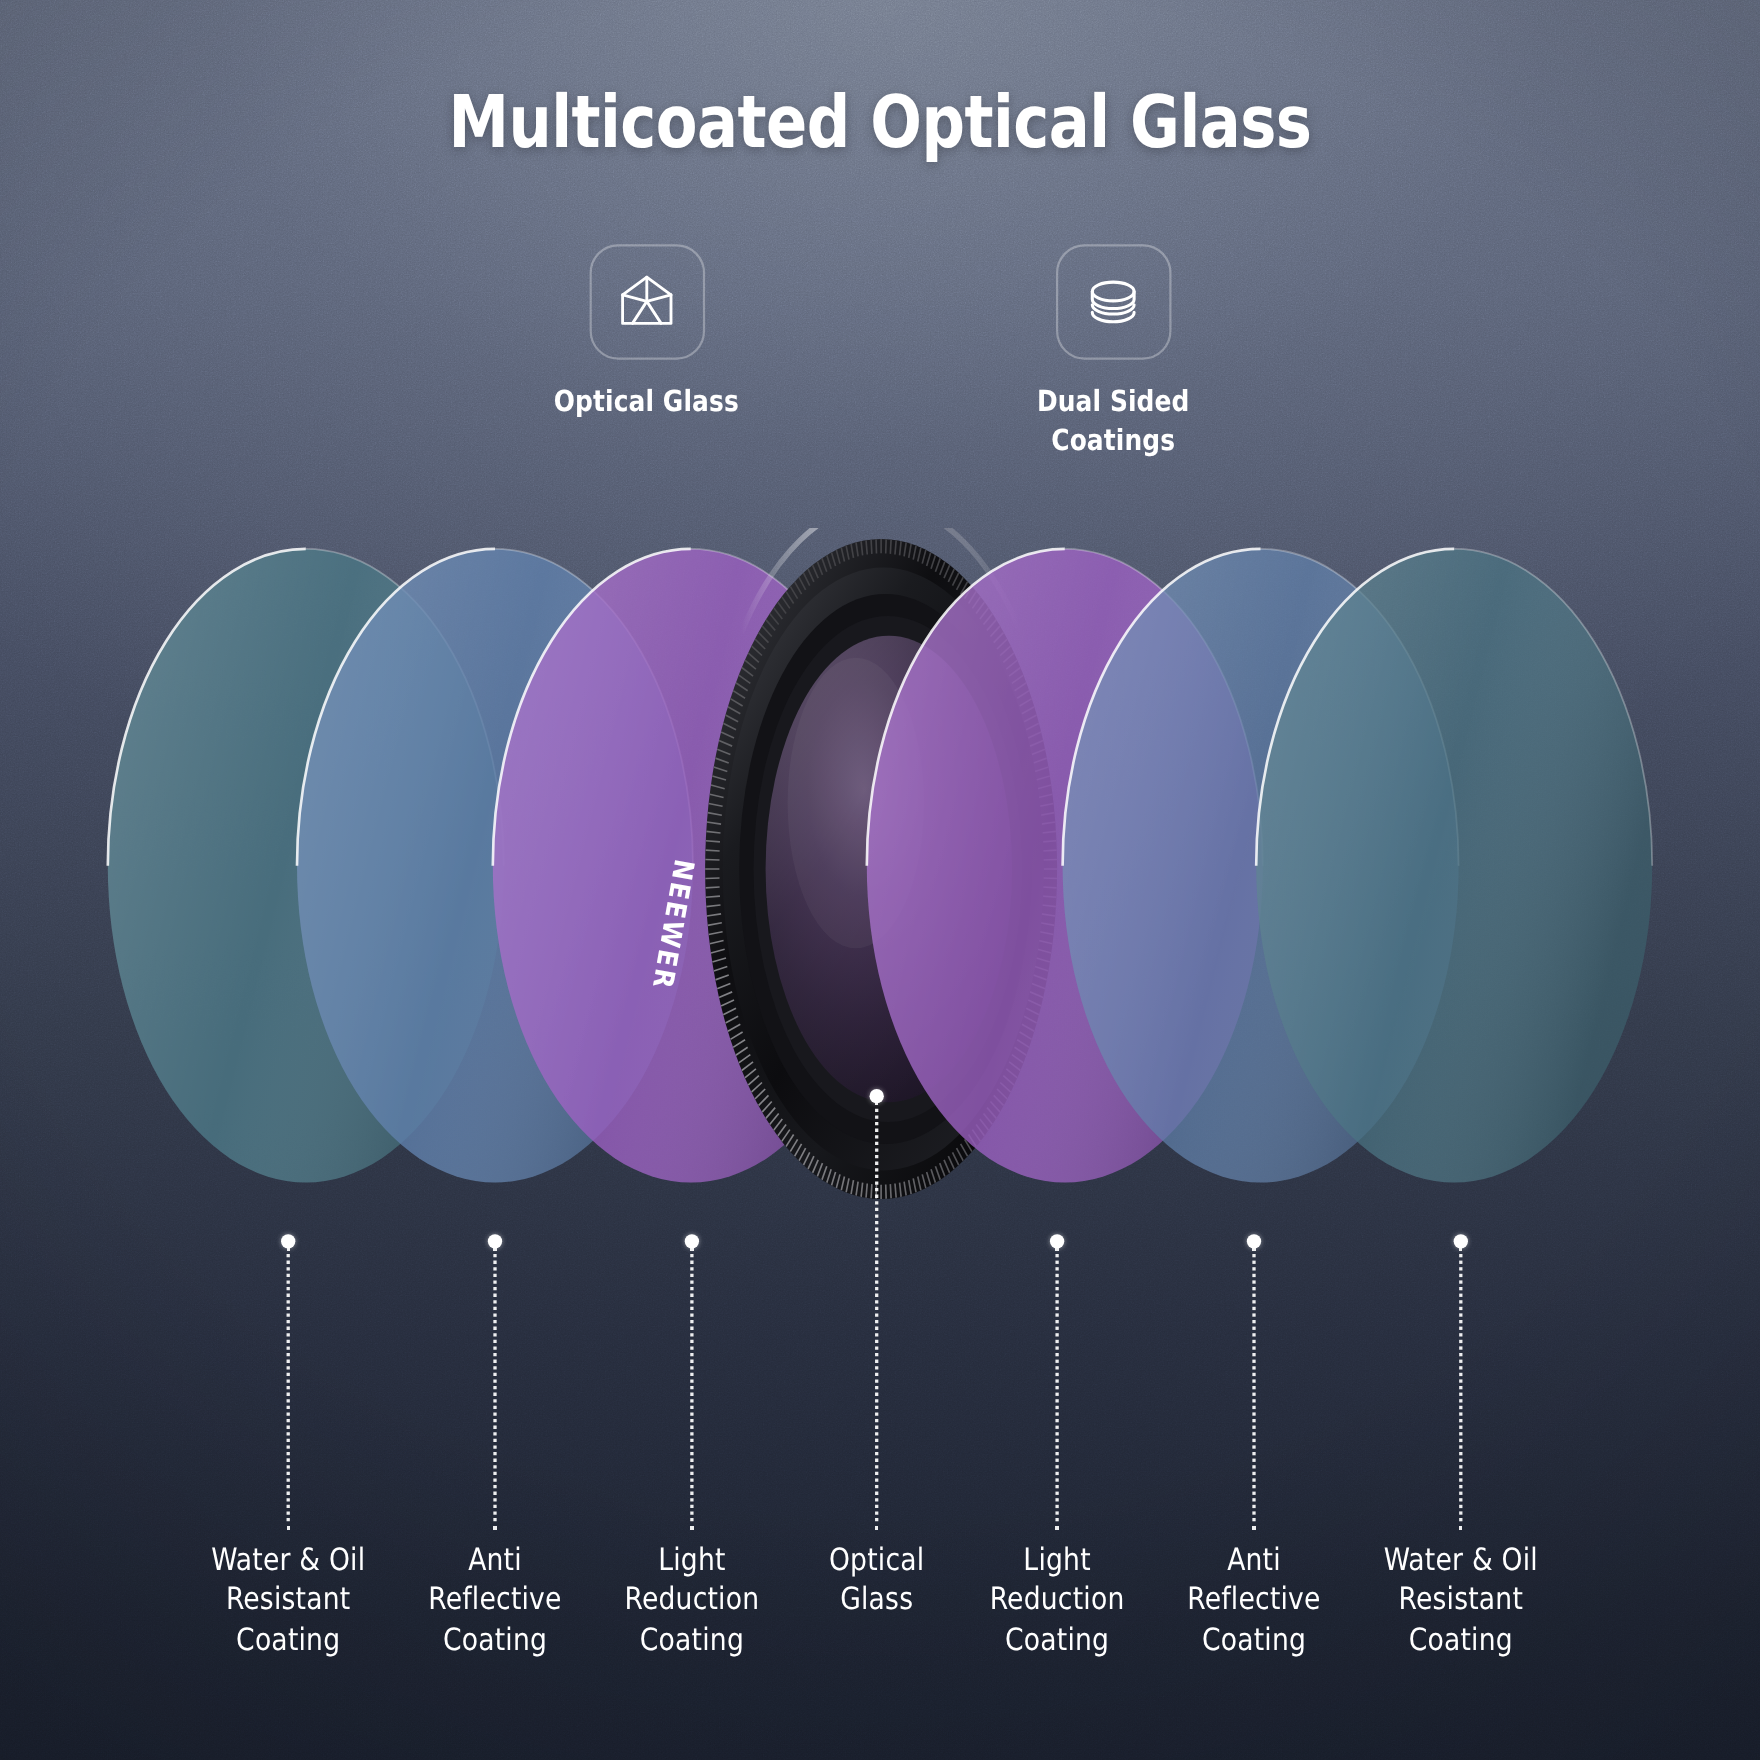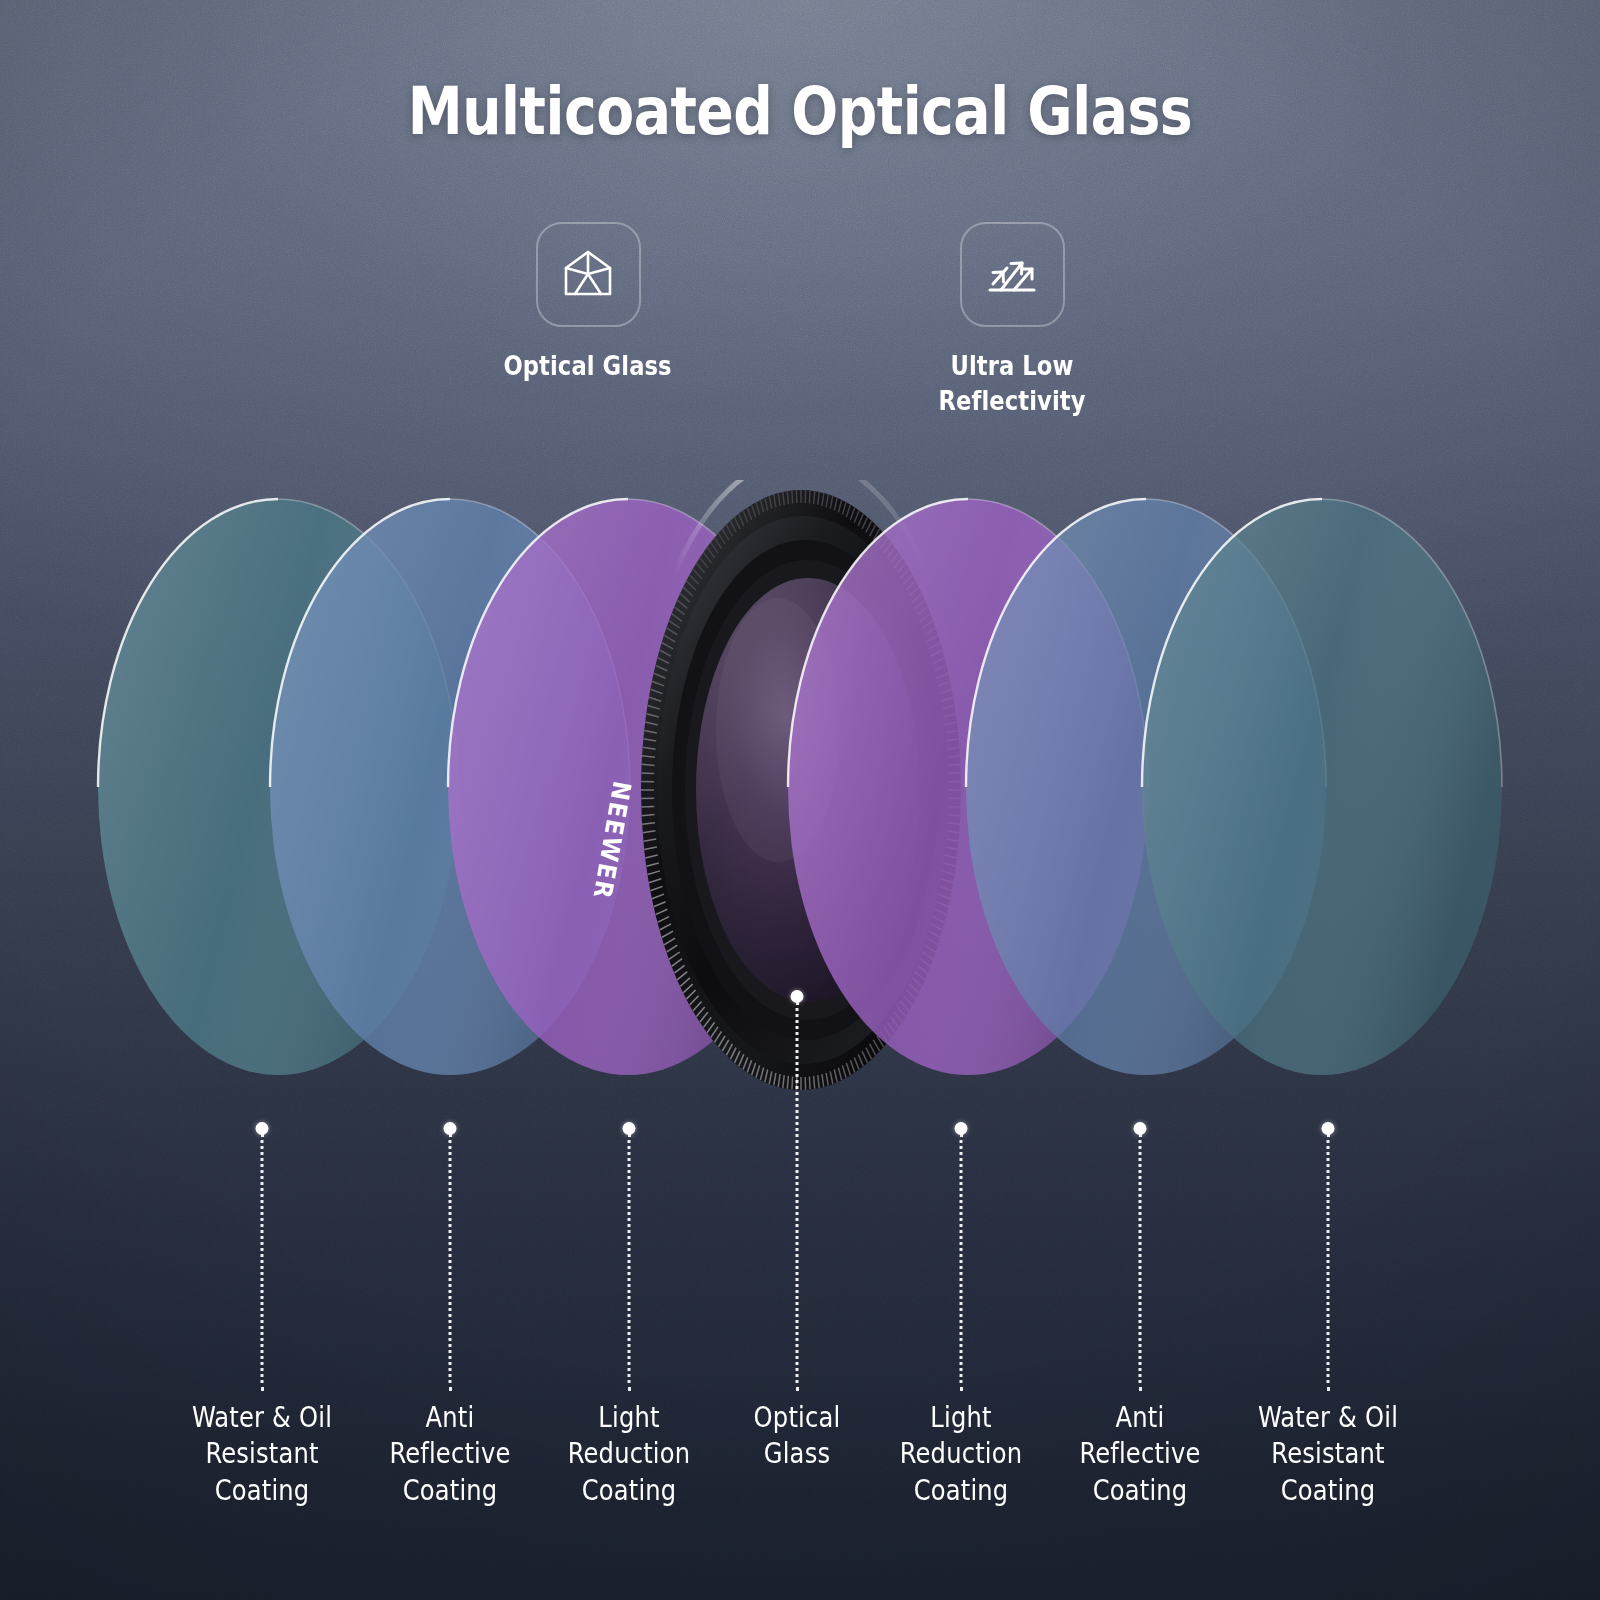--- a/index.html
+++ b/index.html
@@ -93,40 +93,37 @@
             <path d="M31 30 L44 50"></path>
           </g>
         </svg>
       </div>
       <div class="flabel">
         <span>Optical</span>
         <span>Glass</span>
       </div>
     </div>
 
-
     <div class="feature">
       <div class="fbox">
         <svg width="62" height="62" viewBox="0 0 62 62">
-          <g fill="none" stroke="#ffffff" stroke-width="3" stroke-linecap="round" stroke-linejoin="round">
-            <path d="M9 46 L53 46"></path>
-            <path d="M12 40 L26 24"></path>
-            <path d="M22 28 L12 28.5 M22 28 L22.5 38"></path>
-            <path d="M20 46 L41 19"></path>
-            <path d="M41 19 L30 19.5 M41 19 L40.5 30"></path>
-            <path d="M33 46 L51 25"></path>
-            <path d="M51 25 L41 25 M51 25 L51 35"></path>
+          <g fill="none" stroke="#ffffff" stroke-width="2.8" stroke-linecap="round">
+            <ellipse cx="31" cy="21" rx="19" ry="8.5"></ellipse>
+            <path d="M12 21 L12 28 A19 8.5 0 0 0 50 28 L50 21"></path>
+            <path d="M12 33 A19 8.5 0 0 0 50 33"></path>
+            <path d="M12 40 A19 8.5 0 0 0 50 40"></path>
           </g>
         </svg>
       </div>
       <div class="flabel">
-        <span>Ultra Low</span>
-        <span>Reflectivity</span>
+        <span>Dual Sided</span>
+        <span>Coatings</span>
       </div>
     </div>
+
 
   </div>
 
   <svg class="discs" viewBox="0 0 1600 1600">
     <defs>
       <linearGradient id="rimG" x1="0" y1="0" x2="1" y2="1">
         <stop offset="0%" stop-color="#ffffff" stop-opacity="1"></stop>
         <stop offset="45%" stop-color="#ffffff" stop-opacity=".55"></stop>
         <stop offset="100%" stop-color="#ffffff" stop-opacity=".05"></stop>
       </linearGradient>

